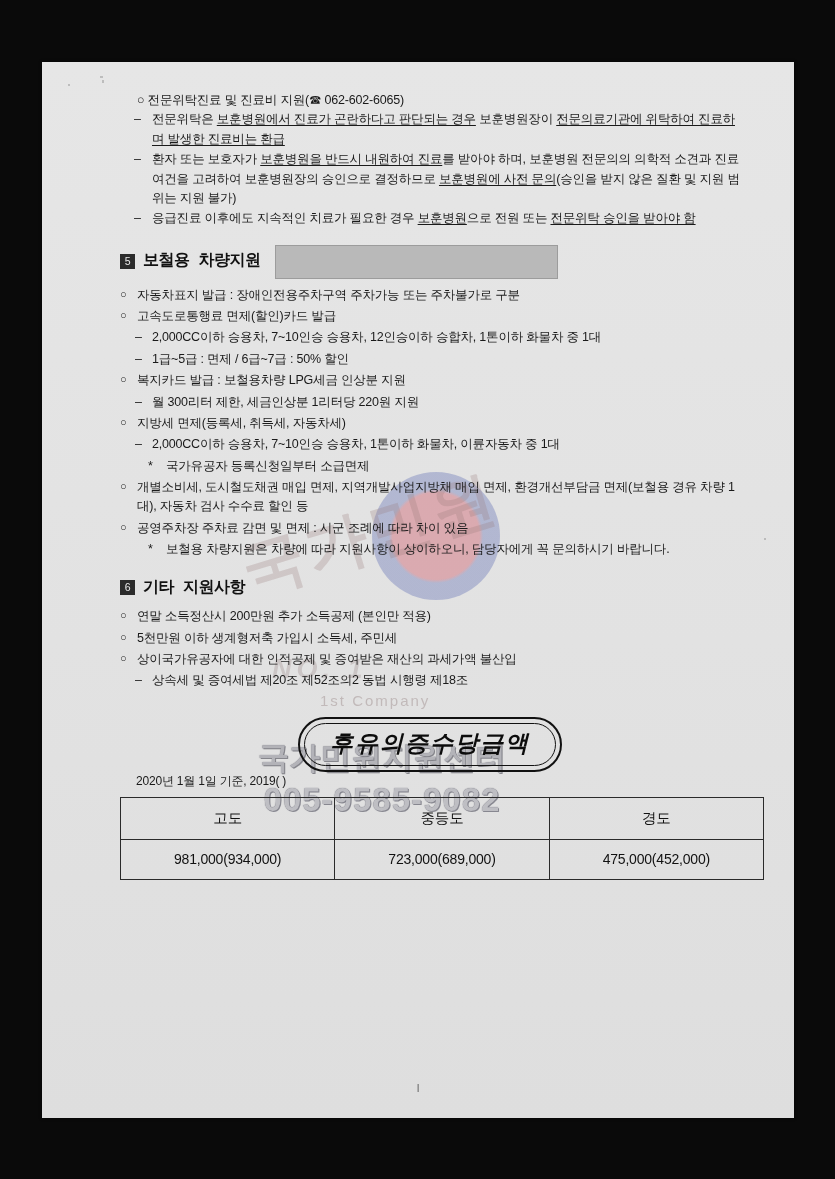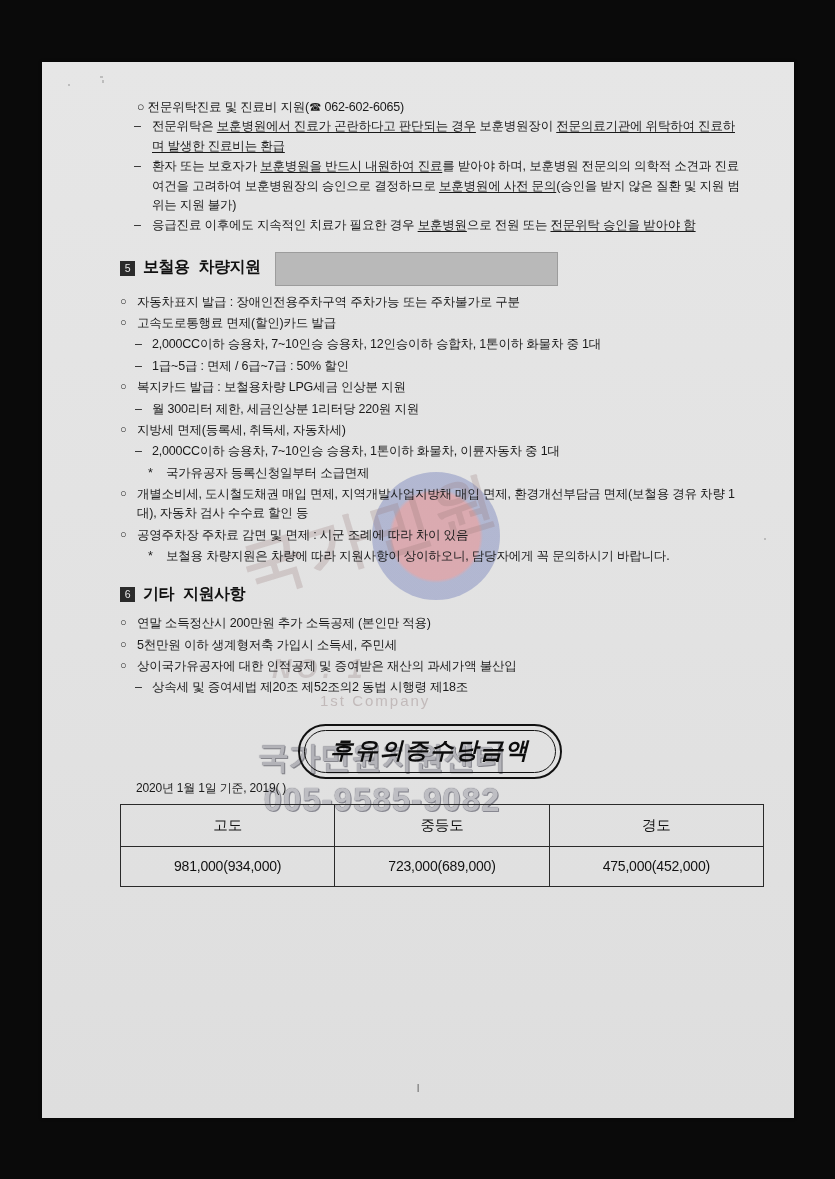--- a/index.html
+++ b/index.html
@@ -29,21 +29,21 @@
     left: 0; top: 0; right: 0; bottom: 0;
     background: linear-gradient(180deg, #e6e6e6 0%, #e2e2e2 55%, #dedede 100%);
   }
   .content {
     position: absolute;
     left: 78px; top: 28px;
     width: 620px;
   }
   
   .blk { font-size: 12.5px; color: #1a1a1a; line-height: 1.55; letter-spacing: -0.2px; }
-  .lvl1 { position: relative; padding-left: 17px; margin-top: 8px; }
+  .lvl1 { position: relative; padding-left: 17px; margin-top: 1px; }
   .lvl1 > .mk {
     position: absolute; left: 0; top: 0; font-size: 11px; color: #222;
   }
   .lvl2 { position: relative; padding-left: 32px; }
   .lvl2 > .mk { position: absolute; left: 14px; top: 0; }
   .lvl2b { position: relative; padding-left: 32px; }
   .lvl2b > .mk { position: absolute; left: 15px; top: 0; }
   u.u { text-decoration: underline; text-underline-offset: 2px; }
 
   

